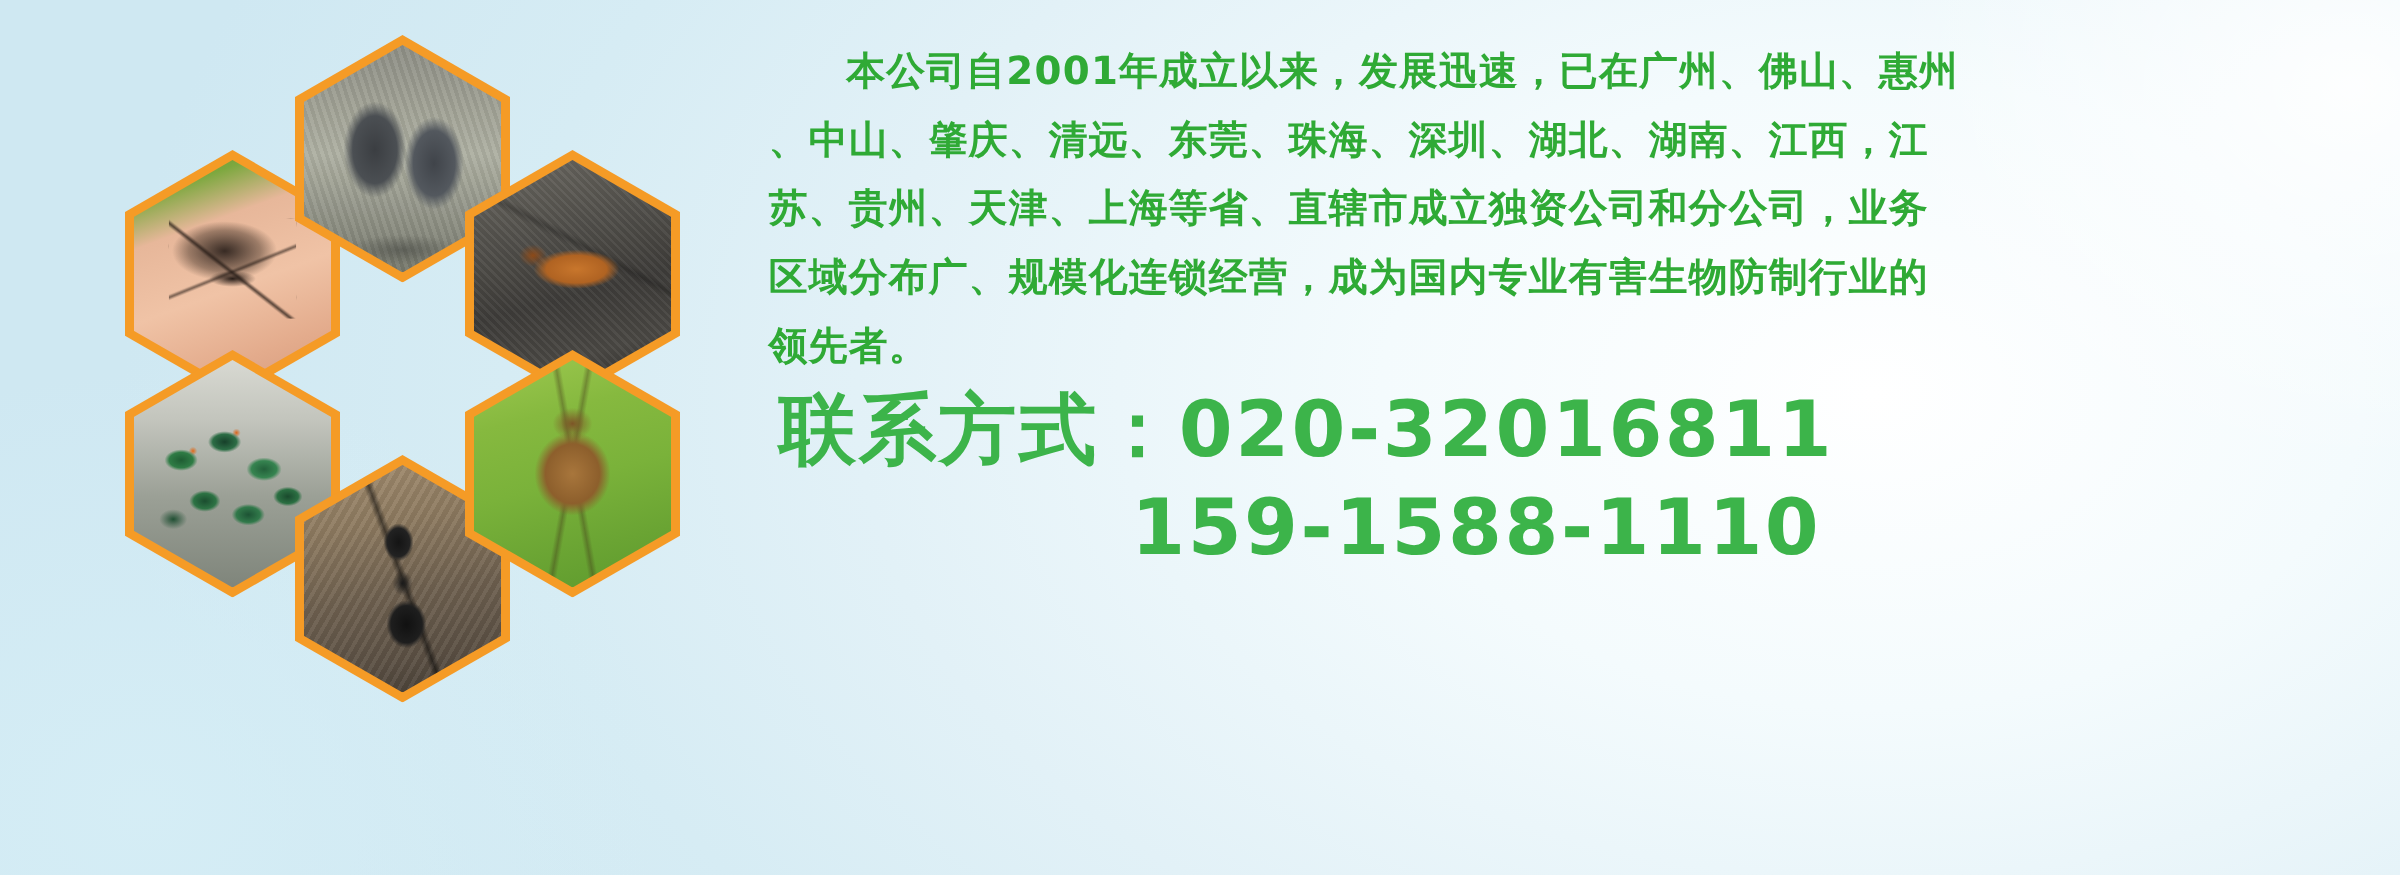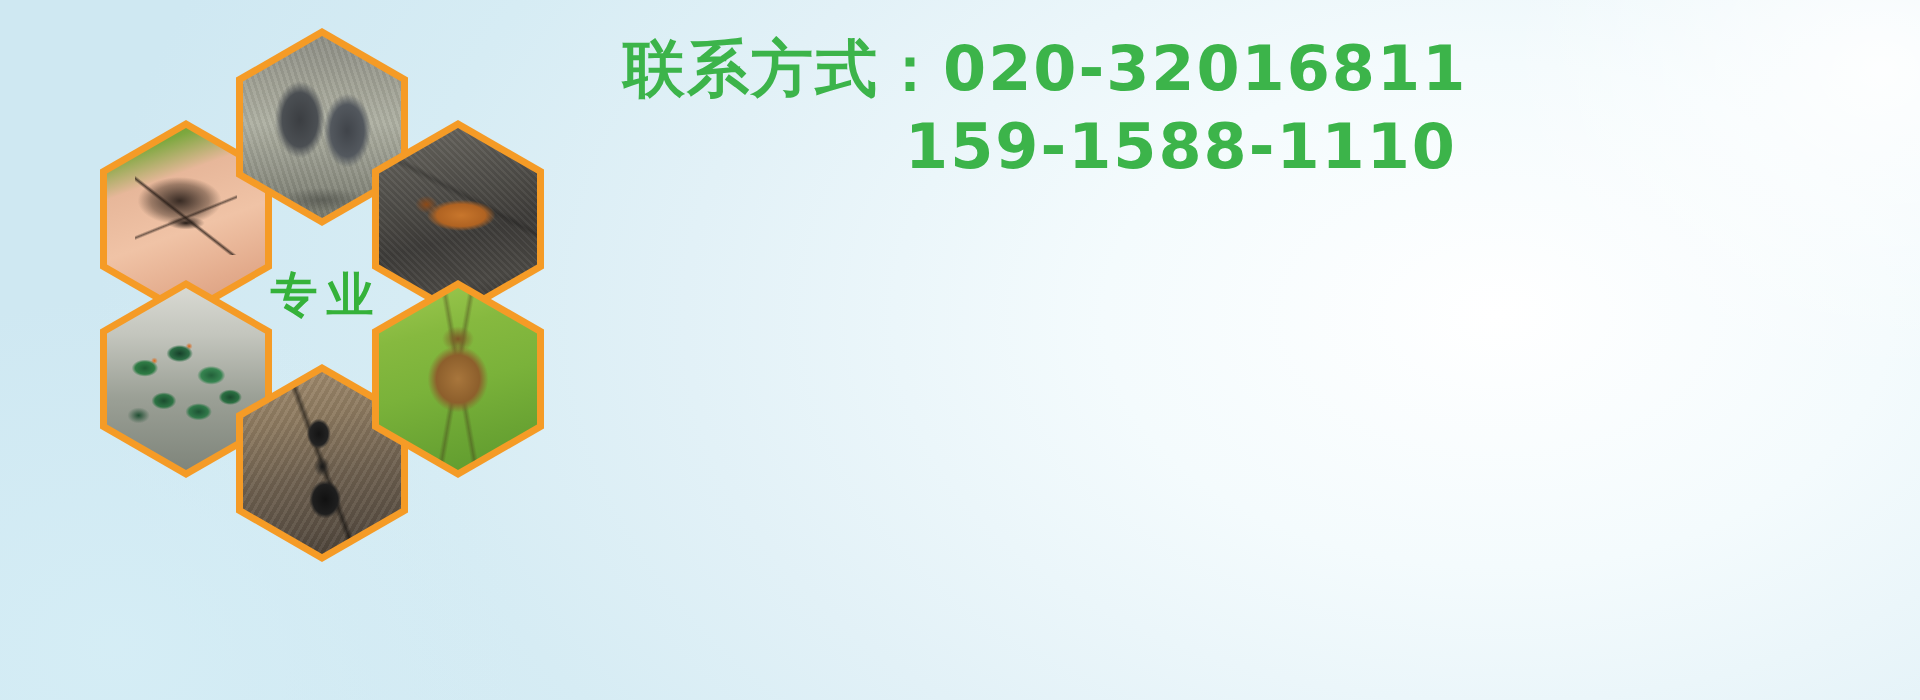--- a/index.html
+++ b/index.html
@@ -262,26 +262,32 @@
       </div>
     </div>
 
     <div class="hex pos-bug">
       <div class="inner">
         <div class="ph ph-bug"></div>
       </div>
     </div>
 
     <div class="hex-center pos-center">
-      <div class="slogan-line">专业</div>
     </div>
   </div>
 
   <div class="content">
 
+    <div class="intro">
+      <div><span class="indent"></span><span>本公司自2001年成立以来，发展迅速，已在广州、佛山、惠州</span></div>
+      <div>、中山、肇庆、清远、东莞、珠海、深圳、湖北、湖南、江西，江</div>
+      <div>苏、贵州、天津、上海等省、直辖市成立独资公司和分公司，业务</div>
+      <div>区域分布广、规模化连锁经营，成为国内专业有害生物防制行业的</div>
+      <div>领先者。</div>
+    </div>
 
     <div class="contact">
       <div class="contact-line-1">联系方式：020-32016811</div>
       <div class="contact-line-2">159-1588-1110</div>
     </div>
 
   </div>
 </div>
 
 </body></html>

